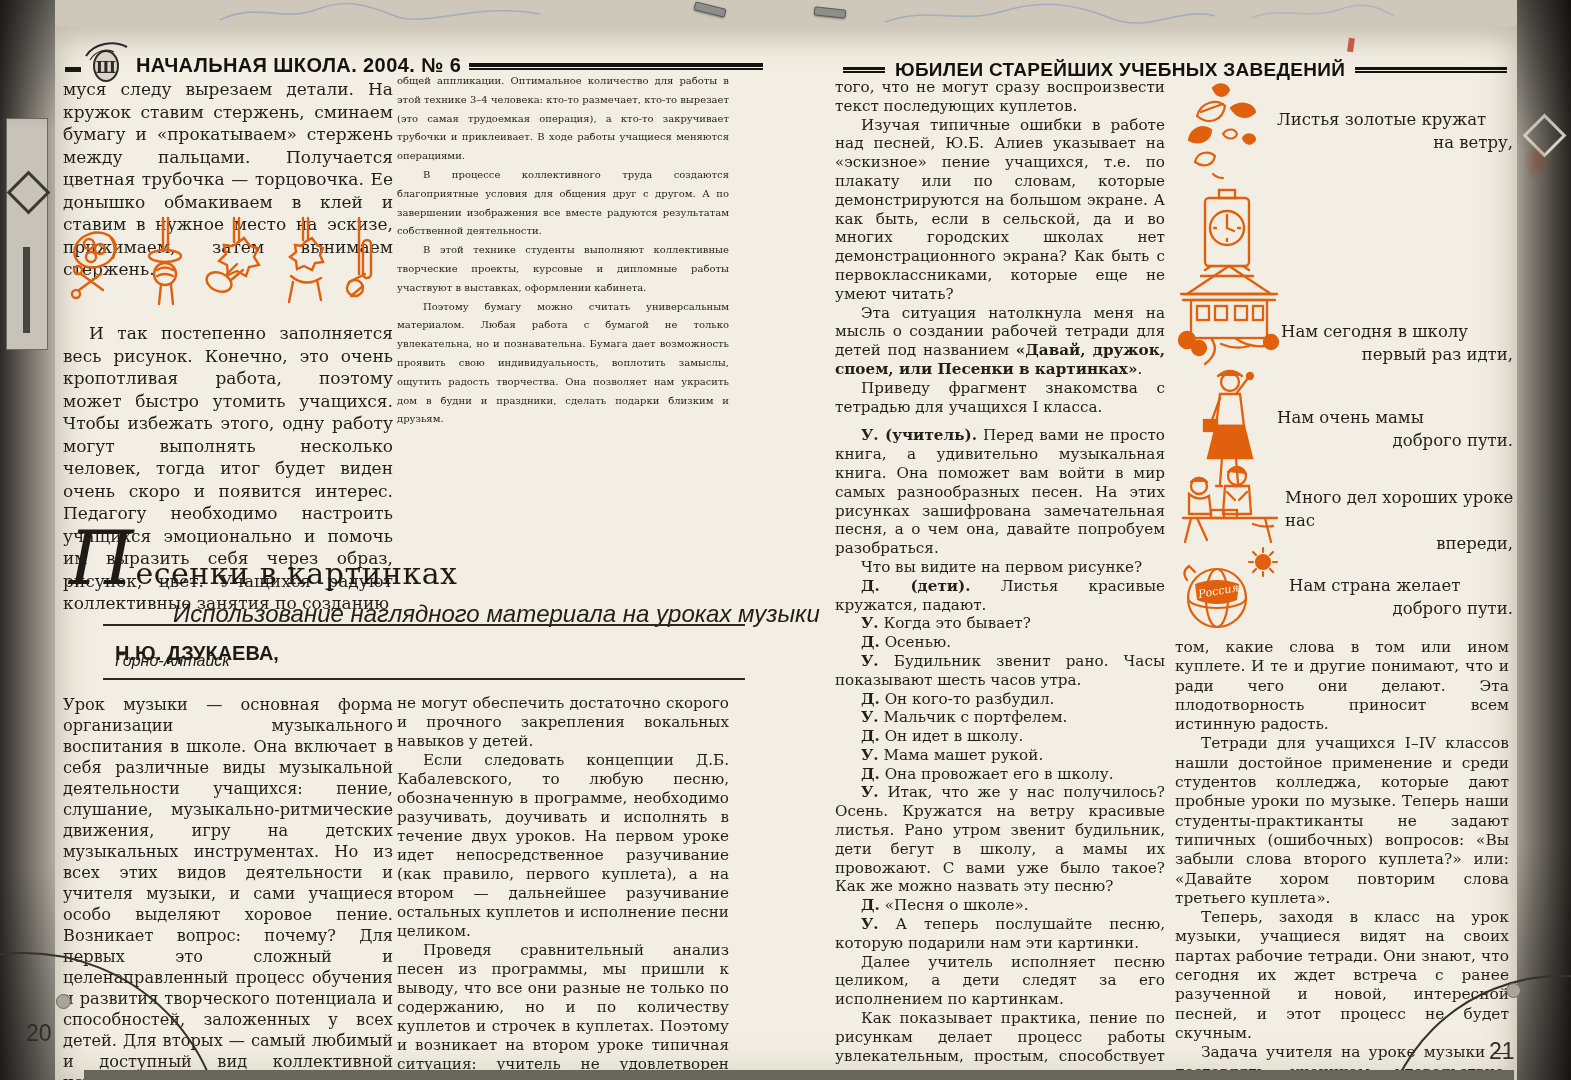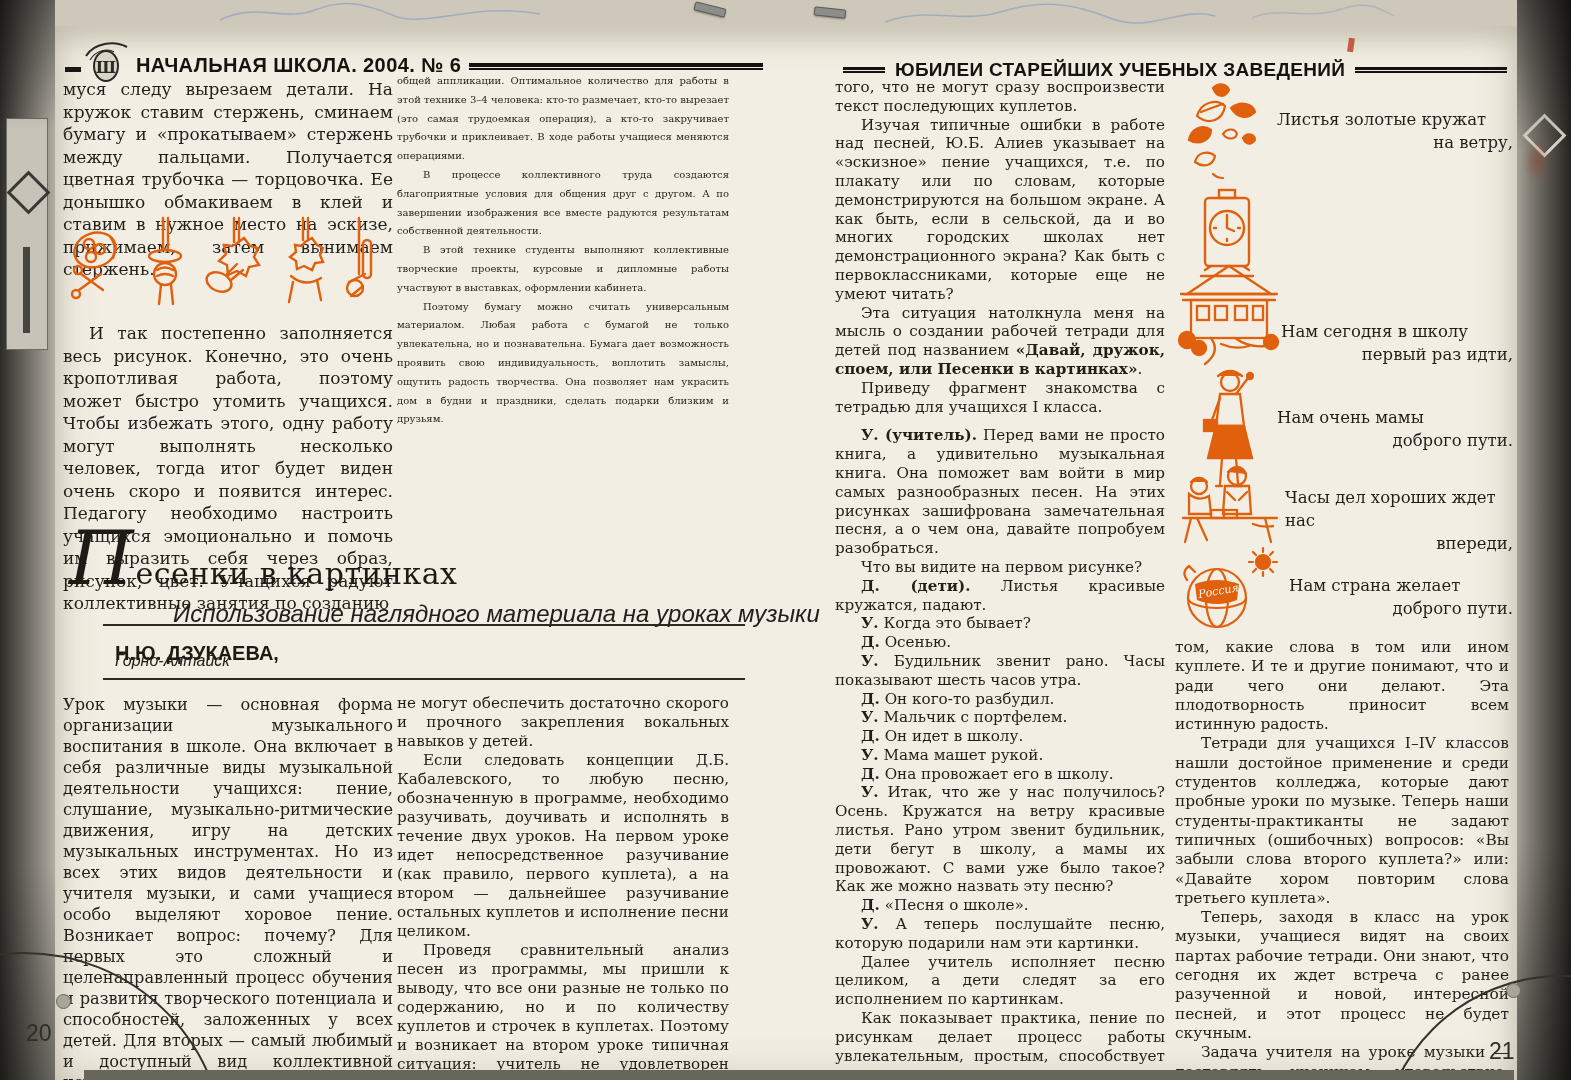--- a/index.html
+++ b/index.html
@@ -337,21 +337,21 @@
           <path d="M50,30 l8,8 M70,30 l-8,8"></path>
           <path d="M6,56 L100,56"></path>
           <rect x="34" y="48" width="26" height="8"></rect>
           <path d="M47,48 L47,56"></path>
           <path d="M14,56 L8,80 M88,56 L94,80 M20,56 L30,78"></path>
           <path d="M76,62 q10,4 20,2"></path>
         </g>
       </svg>
         </div>
       <div class="vcap">
-        <div>Часы дел хороших ждет нас</div>
+        <div>Много дел хороших уроке нас</div>
         <div class="l2">впереди,</div>
       </div>
     </div>
 
     <div class="verse v5">
       <div class="vicon">
           <svg width="112" height="88" viewBox="0 0 112 88">
         <g stroke="#e0600d" stroke-width="2.2" fill="none" stroke-linecap="round">
           <circle cx="86" cy="16" r="7" fill="#e0600d"></circle>
           <path d="M86,2 L86,6 M86,26 L86,30 M72,16 L76,16 M96,16 L100,16 M76,6 L79,9 M96,26 L93,23 M96,6 L93,9 M76,26 L79,23"></path>

